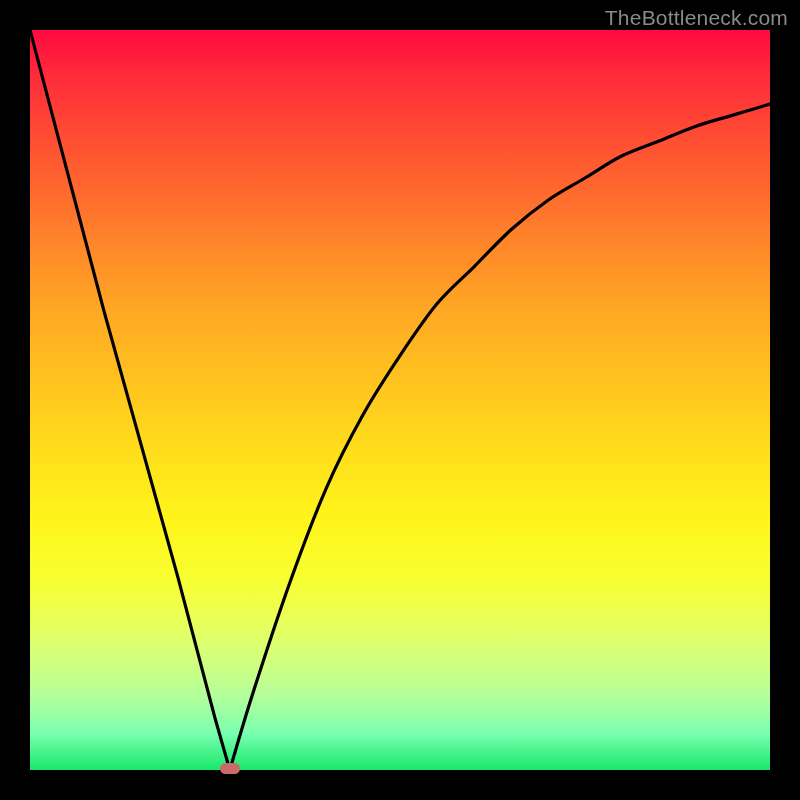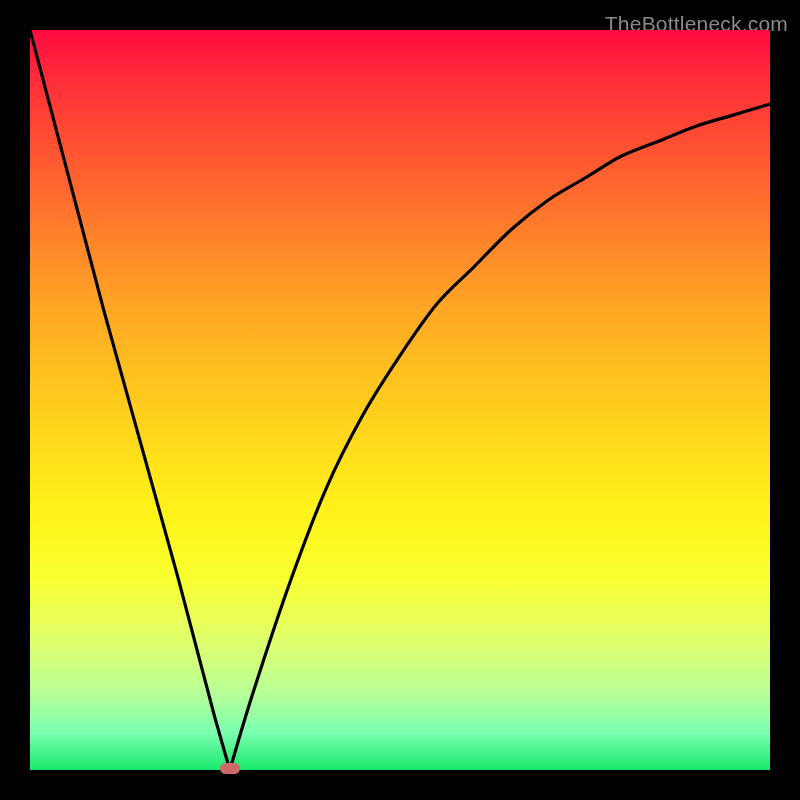--- a/index.html
+++ b/index.html
@@ -38,21 +38,21 @@
       #f8ff30 74%,
       #e9ff5a 80%,
       #d2ff7d 85%,
       #b4ff9a 90%,
       #7affb0 95%,
       #18e86a 100%
     );
   }
   .watermark {
     position: absolute;
-    top: 12px;
+    top: 6px;
     right: 12px;
     color: #8a8a8a;
     font-size: 21px;
     letter-spacing: 0.2px;
     font-weight: 500;
     user-select: none;
   }
   svg.curve {
     position: absolute;
     left: 0;

